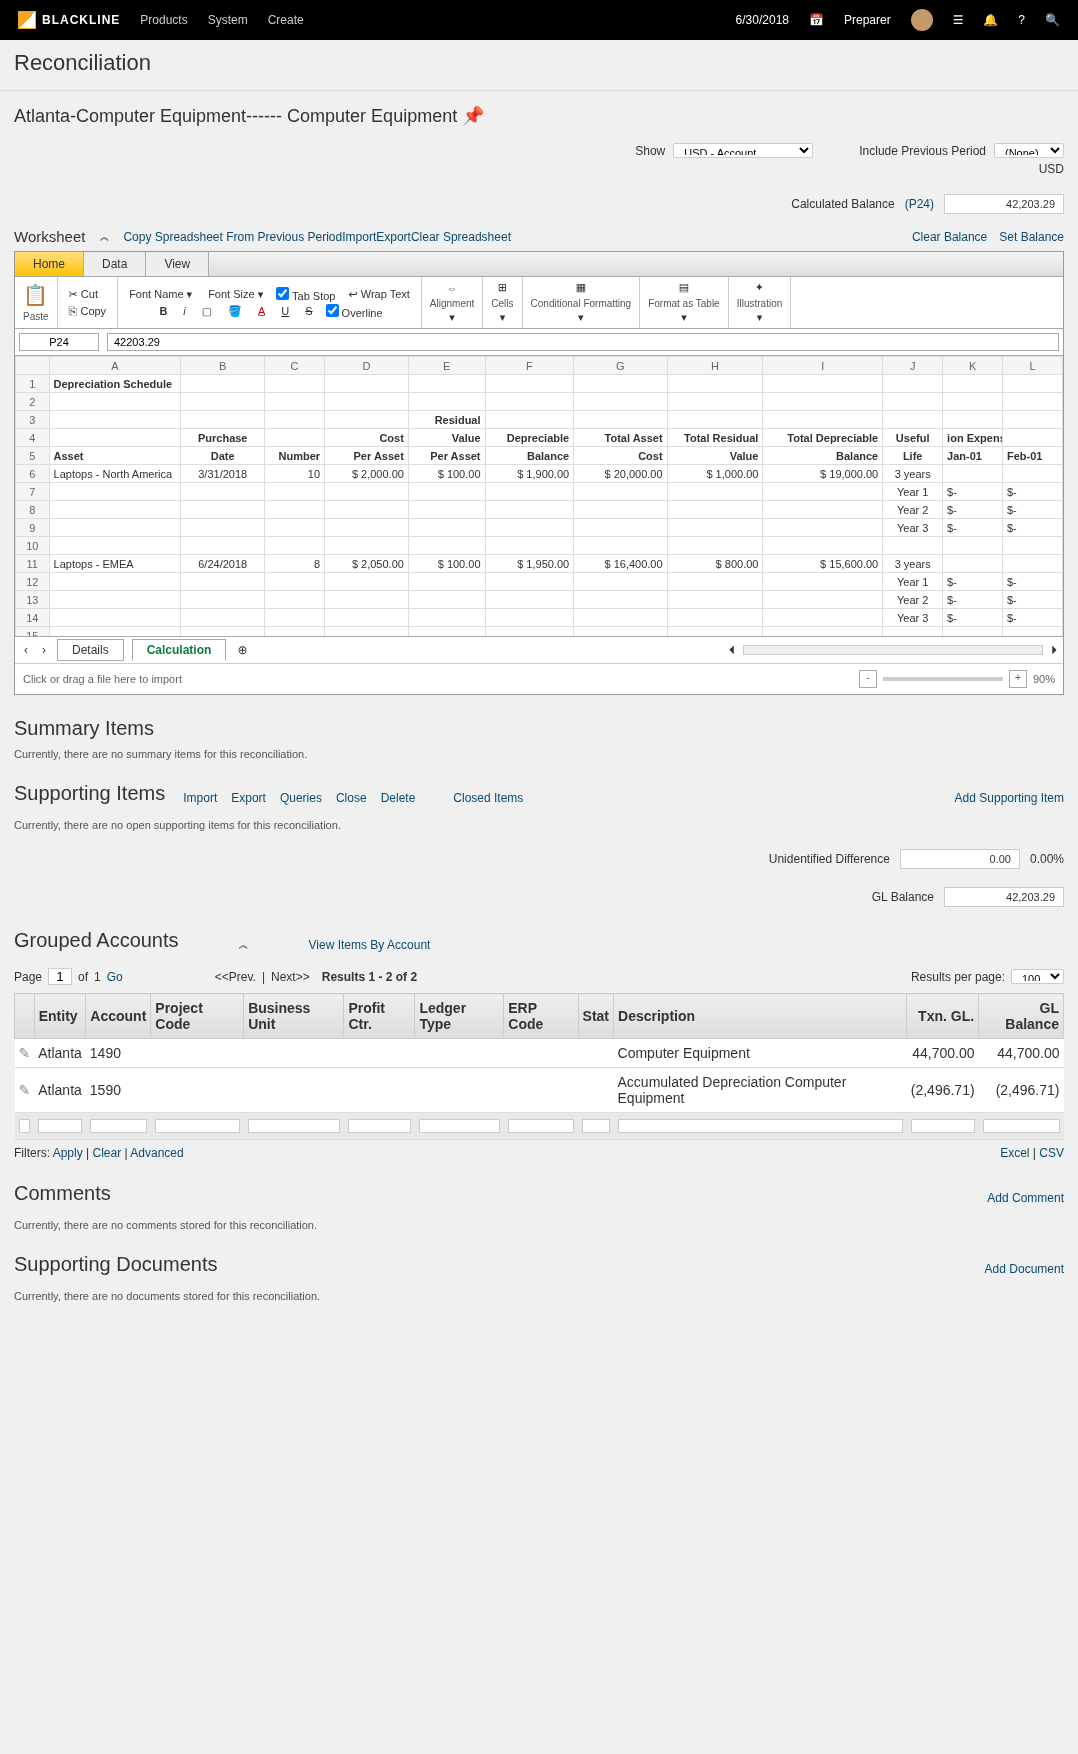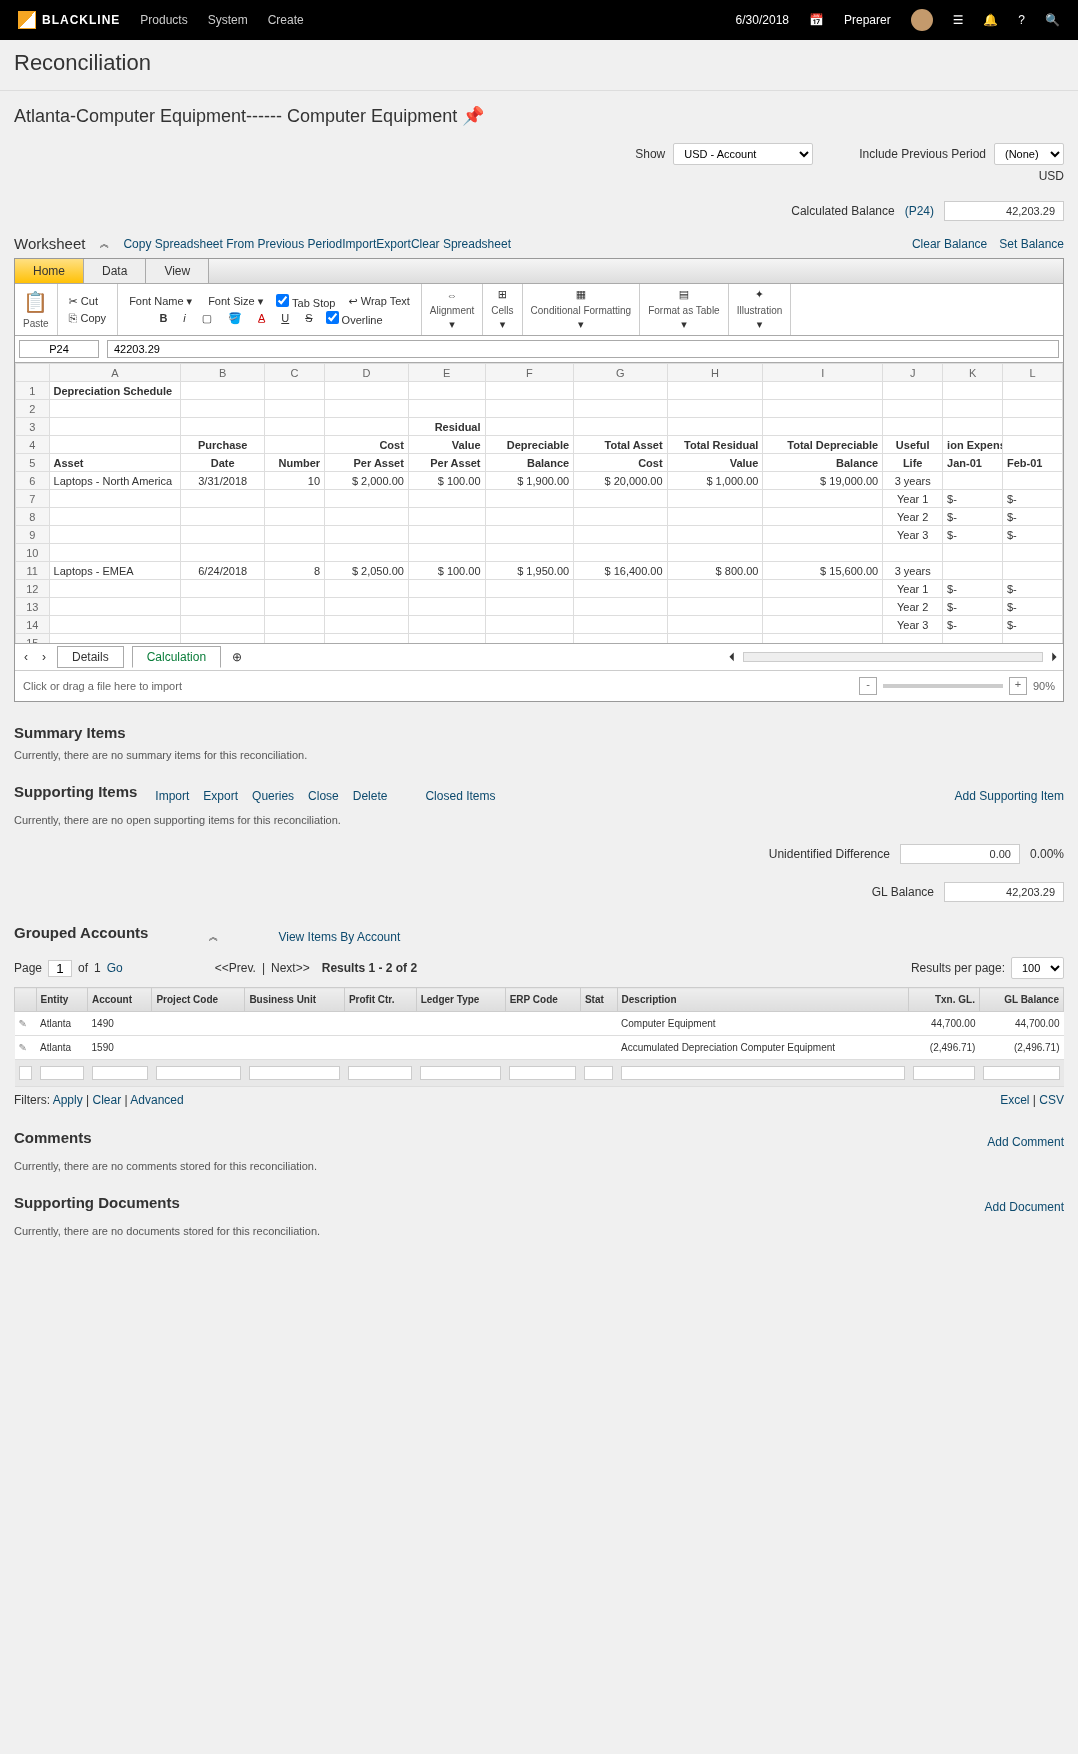--- a/index.html
+++ b/index.html
@@ -10,21 +10,21 @@
 .logo{display:flex;align-items:center;gap:6px;font-weight:600;letter-spacing:1px}
 .logo-ic{width:18px;height:18px;background:linear-gradient(135deg,#f5a623 50%,#fff 50%);border:1px solid #f5a623}
 .hdr a{color:#ccc;font-size:12px}
 .avatar{width:22px;height:22px;border-radius:50%;background:#c49a6c}
 .page{padding:4px 14px}
 h1{font-size:22px;font-weight:400;margin:6px 0 14px}
 .hr{border:none;border-top:1px solid #ddd;margin:6px -14px 14px}
 .title{font-size:18px;font-weight:400;margin-bottom:16px}
 .row{display:flex;align-items:center;gap:8px}
 .row-r{justify-content:flex-end;margin-bottom:4px}
-select,.sel{border:1px solid #ccc;background:#fff;padding:2px 6px;font-size:11px;height:22px;border-radius:2px}
+select,.sel{border:1px solid #ccc;background:#fff;padding:2px 6px;font-size:11px;height:15px;border-radius:2px}
 .lbl{font-size:12px}
 .balance-row{display:flex;justify-content:flex-end;align-items:center;gap:10px;margin:18px 0 8px}
 .balance-box{border:1px solid #ccc;background:#fff;padding:3px 8px;min-width:120px;text-align:right;font-size:11px}
 .sec{margin:14px 0 6px;display:flex;align-items:center;gap:14px;flex-wrap:wrap}
 .sec h2{font-size:15px;font-weight:400}
 .chev{font-size:10px}
 .ws-links{display:flex;font-size:12px}
 .ws-right{margin-left:auto;display:flex;gap:12px}
 .sheet{border:1px solid #999;background:#fff}
 .tabs{display:flex;background:linear-gradient(#f5f5f5,#ddd);border-bottom:1px solid #aaa}
@@ -41,31 +41,31 @@
 .grid{border-collapse:collapse;width:100%;font-size:11px;table-layout:fixed}
 .grid td,.grid th{border:1px solid #ddd;padding:2px 4px;height:18px;white-space:nowrap;overflow:hidden}
 .grid .rh{background:#f5f5f5;text-align:center;width:28px;color:#666}
 .grid .ch{background:#f5f5f5;text-align:center;color:#666;font-weight:400}
 .bold{font-weight:700}
 .und{}
 .ra{text-align:right}
 .ca{text-align:center}
 .sheet-btm{display:flex;align-items:center;border-top:1px solid #aaa;padding:2px 6px;gap:8px;font-size:12px}
 .sheet-tab{border:1px solid #aaa;padding:3px 14px;background:#fff;cursor:pointer}
-.sheet-tab.active{color:#0a7d3a;font-weight:400;border-bottom-color:#fff}
+.sheet-tab.active{color:#0a7d3a;font-weight:700;border-bottom-color:#fff}
 .drop{border-top:1px solid #ccc;padding:6px 8px;display:flex;align-items:center;justify-content:space-between;font-size:11px;color:#666}
 .zoom{display:flex;align-items:center;gap:6px}
 .zoom-btn{border:1px solid #aaa;width:18px;height:18px;text-align:center;cursor:pointer;background:#fff}
 .zoom-track{width:120px;height:4px;background:#ccc;position:relative}
 .section{margin-top:22px}
-.section h2{font-size:15px;font-weight:700;margin-bottom:8px}
+.section h2{font-size:20px;font-weight:400;margin-bottom:8px}
 .muted{font-size:11px;color:#555}
 .sup-links{display:flex;gap:14px;font-size:12px;margin-left:10px}
 .flex-between{display:flex;justify-content:space-between;align-items:center}
-.ga-table{width:100%;border-collapse:collapse;font-size:10px;}
+.ga-table{width:100%;border-collapse:collapse;font-size:14px;}
 .ga-table th{background:linear-gradient(#eee,#ddd);border:1px solid #ccc;padding:6px 4px;text-align:left;font-weight:600}
 .ga-table td{border-bottom:1px solid #ddd;padding:6px 4px;background:#fff}
 .ga-table .num{text-align:right}
 .pager{display:flex;align-items:center;gap:6px;font-size:12px;margin:8px 0}
 .pager input{width:24px;text-align:center;border:1px solid #ccc}
 .filters{display:flex;justify-content:space-between;font-size:12px;margin-top:6px}
 .pencil{color:#888}
 .ft-row td{background:#e8e8e8;height:22px}
 </style>
 </head>

